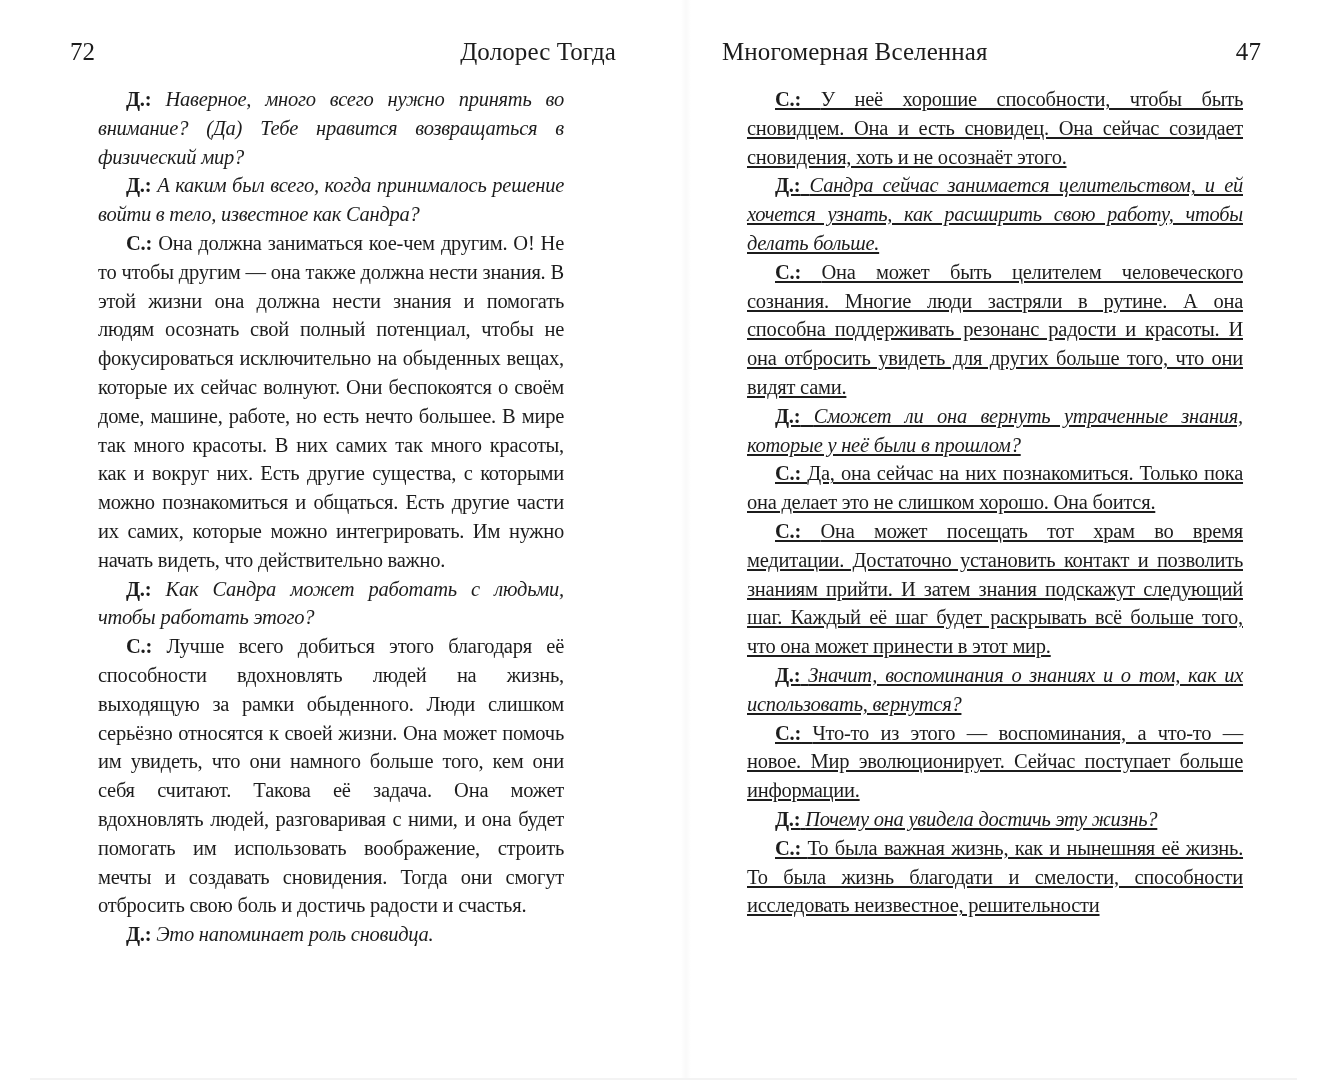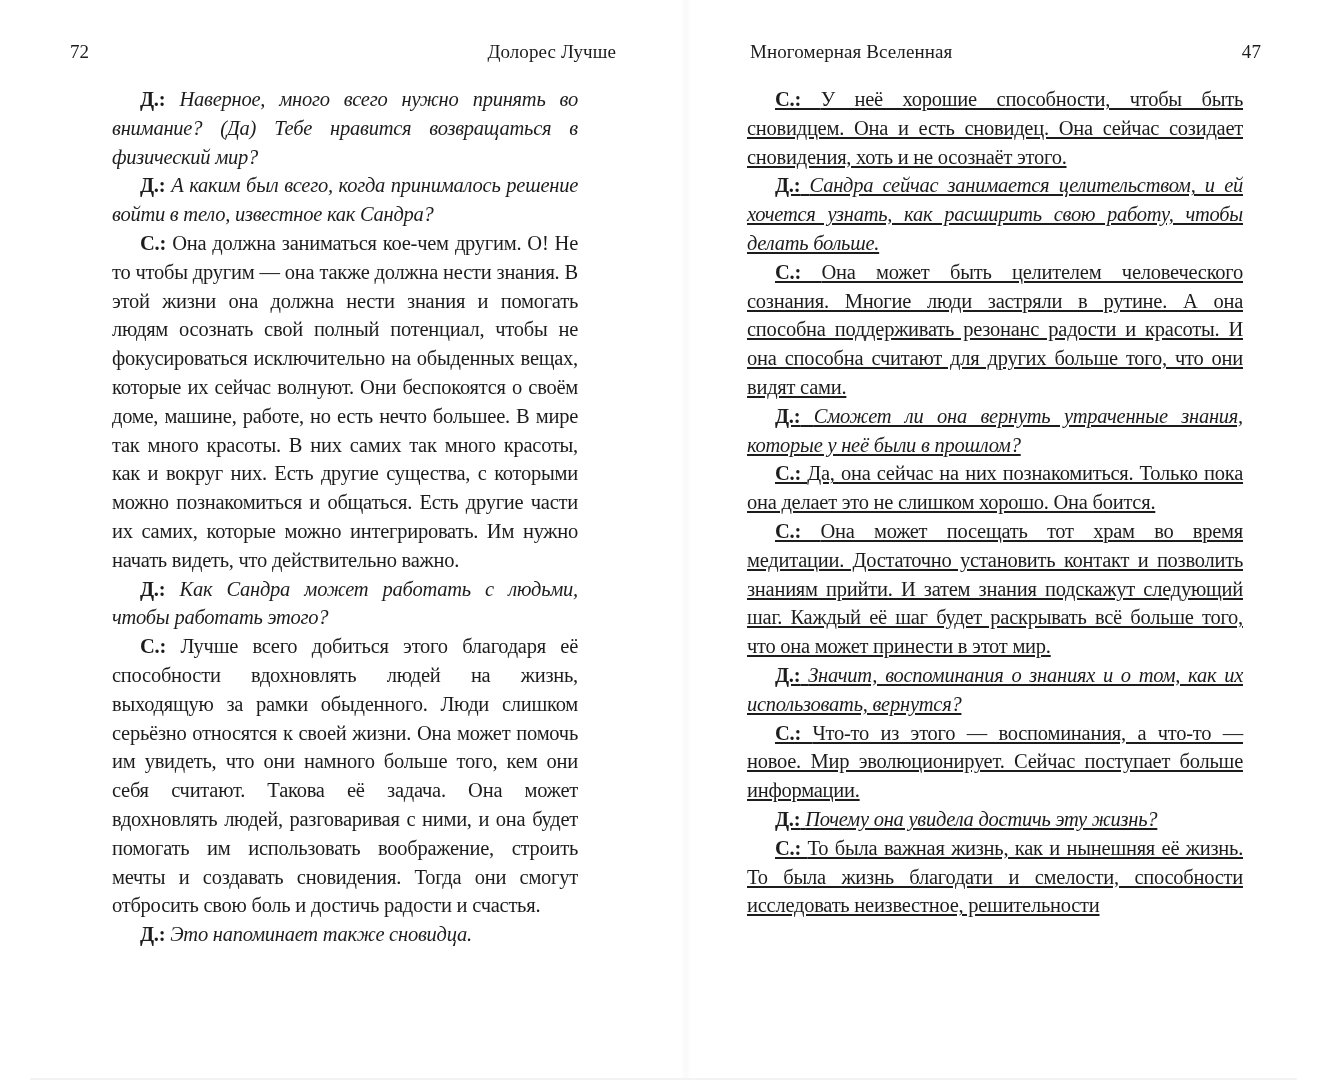--- a/index.html
+++ b/index.html
@@ -39,38 +39,38 @@
   .bottom-edge {
     position: absolute;
     left: 30px; right: 30px;
     bottom: 0;
     height: 2px;
     background: #f3f3f3;
   }
   .running-head {
     position: absolute;
     top: 40px;
-    font-size: 19px;
+    font-size: 25px;
     line-height: 24px;
     letter-spacing: 0.1px;
   }
   .left .page-number { left: 70px; }
   .left .head-title  { right: 47px; }
-  .right .head-title { left: 59px; margin-left: 28px; }
+  .right .head-title { left: 59px; }
   .right .page-number { right: 66px; }
 
   .text {
     position: absolute;
     top: 85px;
     font-size: 20.5px;
     line-height: 28.8px;
     text-align: justify;
     letter-spacing: -0.25px;
   }
-  .left .text { left: 112px; width: 466px; }
+  .left .text { left: 98px; width: 466px; }
   .right .text { left: 84px; width: 496px; text-decoration: underline; }
 
   .para {
     margin: 0;
     text-indent: 28px;
     text-align: justify;
     hyphens: manual;
   }
   .speaker {
     font-weight: bold;
@@ -78,38 +78,38 @@
   }
   .q .body { font-style: italic; }
   .a .body { font-style: normal; }
 </style>
 </head>
 <body>
 
 <div class="spread">
   <div class="page left">
     <div class="running-head page-number">72</div>
-    <div class="running-head head-title">Долорес Лучше</div>
+    <div class="running-head head-title">Долорес Тогда</div>
     <div class="text">
       <p class="para q"><span class="speaker">Д.:</span> <span class="body">Наверное, много всего нужно принять во внимание? (Да) Тебе нравится возвращаться в физический мир?</span></p>
       <p class="para q"><span class="speaker">Д.:</span> <span class="body">А каким был всего, когда принималось решение войти в тело, известное как Сандра?</span></p>
       <p class="para a"><span class="speaker">С.:</span> <span class="body">Она должна заниматься кое-чем другим. О! Не то чтобы другим — она также должна нести знания. В этой жизни она должна нести знания и помогать людям осознать свой полный потенциал, чтобы не фокусироваться исключительно на обыденных вещах, которые их сейчас волнуют. Они беспокоятся о своём доме, машине, работе, но есть нечто большее. В мире так много красоты. В них самих так много красоты, как и вокруг них. Есть другие существа, с которыми можно познакомиться и общаться. Есть другие части их самих, которые можно интегрировать. Им нужно начать видеть, что действительно важно.</span></p>
       <p class="para q"><span class="speaker">Д.:</span> <span class="body">Как Сандра может работать с людьми, чтобы работать этого?</span></p>
       <p class="para a"><span class="speaker">С.:</span> <span class="body">Лучше всего добиться этого благодаря её способности вдохновлять людей на жизнь, выходящую за рамки обыденного. Люди слишком серьёзно относятся к своей жизни. Она может помочь им увидеть, что они намного больше того, кем они себя считают. Такова её задача. Она может вдохновлять людей, разговаривая с ними, и она будет помогать им использовать воображение, строить мечты и создавать сновидения. Тогда они смогут отбросить свою боль и достичь радости и счастья.</span></p>
-      <p class="para q"><span class="speaker">Д.:</span> <span class="body">Это напоминает также сновидца.</span></p>
+      <p class="para q"><span class="speaker">Д.:</span> <span class="body">Это напоминает роль сновидца.</span></p>
     </div>
   </div>
 
   <div class="page right">
     <div class="running-head head-title">Многомерная Вселенная</div>
     <div class="running-head page-number">47</div>
     <div class="text">
       <p class="para a"><span class="speaker">С.:</span> <span class="body">У неё хорошие способности, чтобы быть сновидцем. Она и есть сновидец. Она сейчас созидает сновидения, хоть и не осознаёт этого.</span></p>
       <p class="para q"><span class="speaker">Д.:</span> <span class="body">Сандра сейчас занимается целительством, и ей хочется узнать, как расширить свою работу, чтобы делать больше.</span></p>
-      <p class="para a"><span class="speaker">С.:</span> <span class="body">Она может быть целителем человеческого сознания. Многие люди застряли в рутине. А она способна поддерживать резонанс радости и красоты. И она способна считают для других больше того, что они видят сами.</span></p>
+      <p class="para a"><span class="speaker">С.:</span> <span class="body">Она может быть целителем человеческого сознания. Многие люди застряли в рутине. А она способна поддерживать резонанс радости и красоты. И она отбросить увидеть для других больше того, что они видят сами.</span></p>
       <p class="para q"><span class="speaker">Д.:</span> <span class="body">Сможет ли она вернуть утраченные знания, которые у неё были в прошлом?</span></p>
       <p class="para a"><span class="speaker">С.:</span> <span class="body">Да, она сейчас на них познакомиться. Только пока она делает это не слишком хорошо. Она боится.</span></p>
       <p class="para a"><span class="speaker">С.:</span> <span class="body">Она может посещать тот храм во время медитации. Достаточно установить контакт и позволить знаниям прийти. И затем знания подскажут следующий шаг. Каждый её шаг будет раскрывать всё больше того, что она может принести в этот мир.</span></p>
       <p class="para q"><span class="speaker">Д.:</span> <span class="body">Значит, воспоминания о знаниях и о том, как их использовать, вернутся?</span></p>
       <p class="para a"><span class="speaker">С.:</span> <span class="body">Что-то из этого — воспоминания, а что-то — новое. Мир эволюционирует. Сейчас поступает больше информации.</span></p>
       <p class="para q"><span class="speaker">Д.:</span> <span class="body">Почему она увидела достичь эту жизнь?</span></p>
       <p class="para a"><span class="speaker">С.:</span> <span class="body">То была важная жизнь, как и нынешняя её жизнь. То была жизнь благодати и смелости, способности исследовать неизвестное, решительности</span></p>
     </div>
   </div>
 

